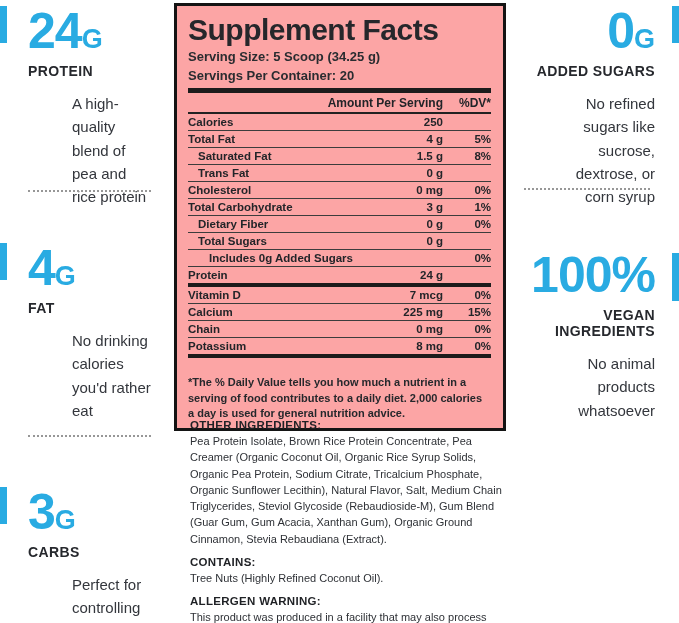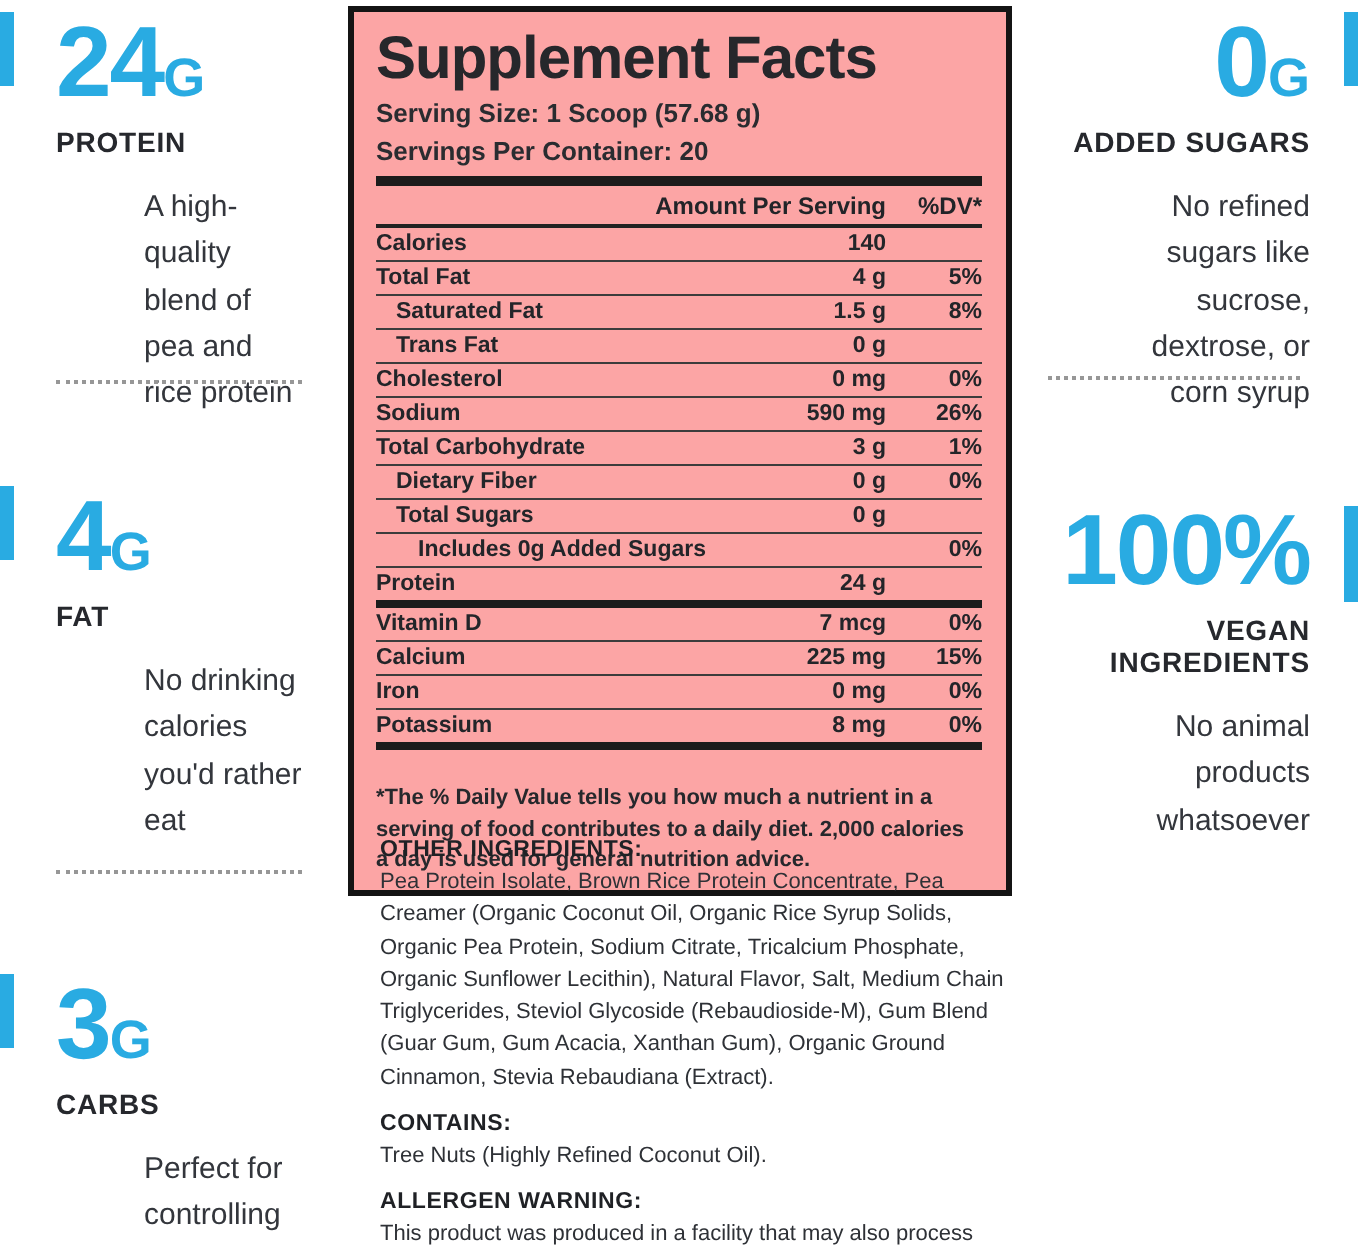--- a/index.html
+++ b/index.html
@@ -83,31 +83,31 @@
     <div class="dotted-divider" style="left:4px; top:188px; width:126px;"></div>
     <div class="stat-block" style="top:250px;">
       <div class="stat-value"><span>100%</span><span class="unit"></span></div>
       <div class="stat-label">VEGAN INGREDIENTS</div>
       <div class="stat-desc">No animal products whatsoever</div>
     </div>
   </div>
 
   <div class="panel">
     <div class="panel-title">Supplement Facts</div>
-    <div class="serving-line">Serving Size: 1 Scoop (57.68 g)</div>
+    <div class="serving-line">Serving Size: 5 Scoop (34.25 g)</div>
     <div class="serving-line">Servings Per Container: 20</div>
     <div class="thick-bar"></div>
     <div class="table-header">
       <span class="hdr-amt">Amount Per Serving</span>
       <span class="hdr-dv">%DV*</span>
     </div>
     <div id="nutrient-rows">
         <div class="nutrient-row indent-0">
           <span class="n-label">Calories</span>
-          <span class="n-amt">140</span>
+          <span class="n-amt">250</span>
           <span class="n-dv"></span>
         </div>
         <div class="nutrient-row indent-0">
           <span class="n-label">Total Fat</span>
           <span class="n-amt">4 g</span>
           <span class="n-dv">5%</span>
         </div>
         <div class="nutrient-row indent-1">
           <span class="n-label">Saturated Fat</span>
           <span class="n-amt">1.5 g</span>
@@ -115,25 +115,20 @@
         </div>
         <div class="nutrient-row indent-1">
           <span class="n-label">Trans Fat</span>
           <span class="n-amt">0 g</span>
           <span class="n-dv"></span>
         </div>
         <div class="nutrient-row indent-0">
           <span class="n-label">Cholesterol</span>
           <span class="n-amt">0 mg</span>
           <span class="n-dv">0%</span>
-        </div>
-        <div class="nutrient-row indent-0">
-          <span class="n-label">Sodium</span>
-          <span class="n-amt">590 mg</span>
-          <span class="n-dv">26%</span>
         </div>
         <div class="nutrient-row indent-0">
           <span class="n-label">Total Carbohydrate</span>
           <span class="n-amt">3 g</span>
           <span class="n-dv">1%</span>
         </div>
         <div class="nutrient-row indent-1">
           <span class="n-label">Dietary Fiber</span>
           <span class="n-amt">0 g</span>
           <span class="n-dv">0%</span>
@@ -157,21 +152,21 @@
           <span class="n-label">Vitamin D</span>
           <span class="n-amt">7 mcg</span>
           <span class="n-dv">0%</span>
         </div>
         <div class="nutrient-row indent-0">
           <span class="n-label">Calcium</span>
           <span class="n-amt">225 mg</span>
           <span class="n-dv">15%</span>
         </div>
         <div class="nutrient-row indent-0">
-          <span class="n-label">Iron</span>
+          <span class="n-label">Chain</span>
           <span class="n-amt">0 mg</span>
           <span class="n-dv">0%</span>
         </div>
         <div class="nutrient-row indent-0 thick-after">
           <span class="n-label">Potassium</span>
           <span class="n-amt">8 mg</span>
           <span class="n-dv">0%</span>
         </div>
       </div>
     <div class="panel-footnote">*The % Daily Value tells you how much a nutrient in a serving of food contributes to a daily diet. 2,000 calories a day is used for general nutrition advice.</div>

